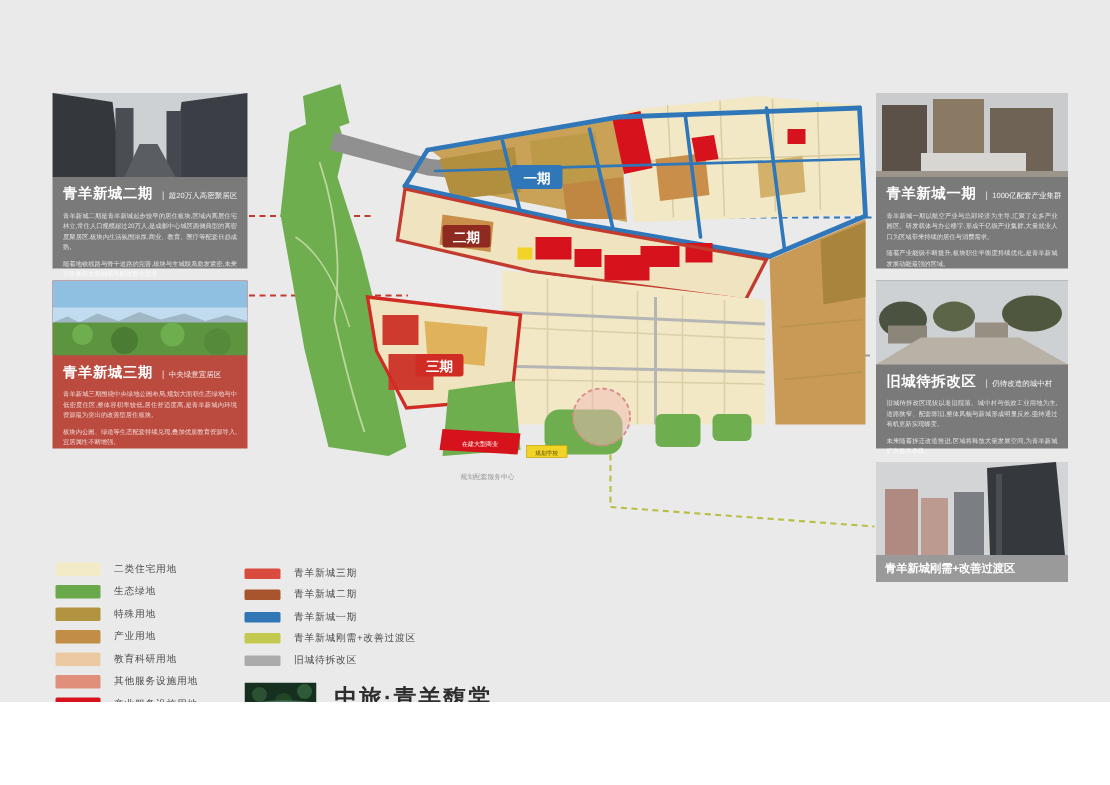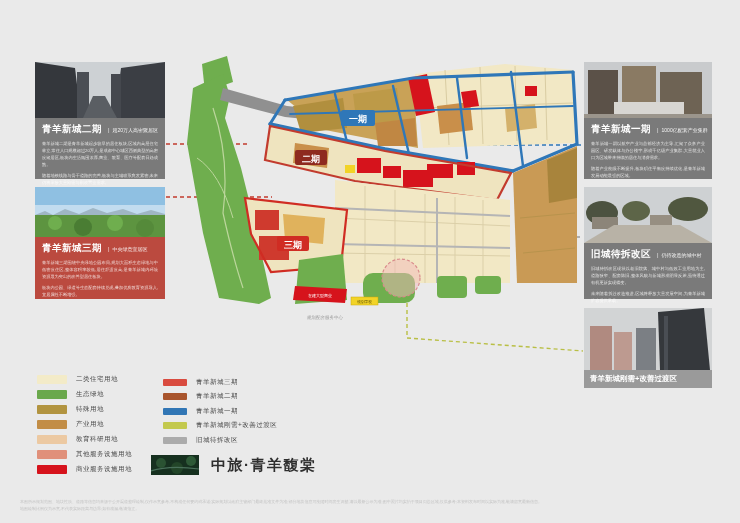--- a/index.html
+++ b/index.html
@@ -1,17 +1,17 @@
 <!DOCTYPE html>
 <html><head>
 <meta charset="utf-8">
 <style>
   * { margin:0; padding:0; box-sizing:border-box; }
   html,body { font-family:"Liberation Sans", sans-serif; }
-  .poster { position:relative; width:740px; height:523px; background:#eaeaea; overflow:hidden; }
+  .poster { position:relative; width:740px; height:468px; background:#eaeaea; overflow:hidden; }
 
   
   .card { position:absolute; width:130px; color:#fff; }
   .card-gray { background:#7a7a7a; }
   .card-red  { background:#bb4a3f; }
   .card .photo { display:block; width:100%; }
   .card-title-row { display:flex; align-items:baseline; padding:5px 7px 3px 7px; }
   .card-title { font-size:9.5px; font-weight:bold; letter-spacing:.5px; white-space:nowrap; }
   .card-div { font-size:6px; margin:0 3px 0 6px; opacity:.8; }
   .card-sub { font-size:5px; opacity:.92; white-space:nowrap; }
@@ -32,21 +32,21 @@
   #legend-districts .lg-row { height:14.5px; }
   .chip { width:30px; height:9px; margin-right:9px; border-radius:1px; }
   #legend-districts .chip { width:24px; height:7px; }
   .lg-label { font-size:6.5px; color:#4a4a4a; letter-spacing:.5px; white-space:nowrap; }
   .c1{background:#f3ebc8;} .c2{background:#6aa84c;} .c3{background:#b29440;}
   .c4{background:#c28d46;} .c5{background:#ecc9a2;} .c6{background:#e0907a;} .c7{background:#d6131c;}
   .d1{background:#d94b3f;} .d2{background:#a8542c;} .d3{background:#3176b5;}
   .d4{background:#c3c94e;} .d5{background:#ababab;}
 
   
-  .brand { position:absolute; left:151px; top:455px; display:flex; align-items:flex-end; }
+  .brand { position:absolute; left:163px; top:455px; display:flex; align-items:flex-end; }
   .brand-text { margin-left:12px; font-size:15px; font-weight:bold; color:#2e2e2e; letter-spacing:1.5px; white-space:nowrap; }
   .source { position:absolute; right:33px; top:459px; font-size:8.5px; color:#3f3f3f; letter-spacing:.5px; }
   .footer { position:absolute; left:20px; right:20px; top:499px; font-size:4px; line-height:1.7; color:#c3c3c3; }
 
   
   .overlay, .mapsvg { position:absolute; pointer-events:none; }
   .overlay { left:0; top:0; width:740px; height:523px; }
   .mapsvg { left:175px; top:48px; width:405px; height:305px; }
   .badge-t { font-size:9px; font-weight:bold; fill:#fff; text-anchor:middle; }
 </style>

